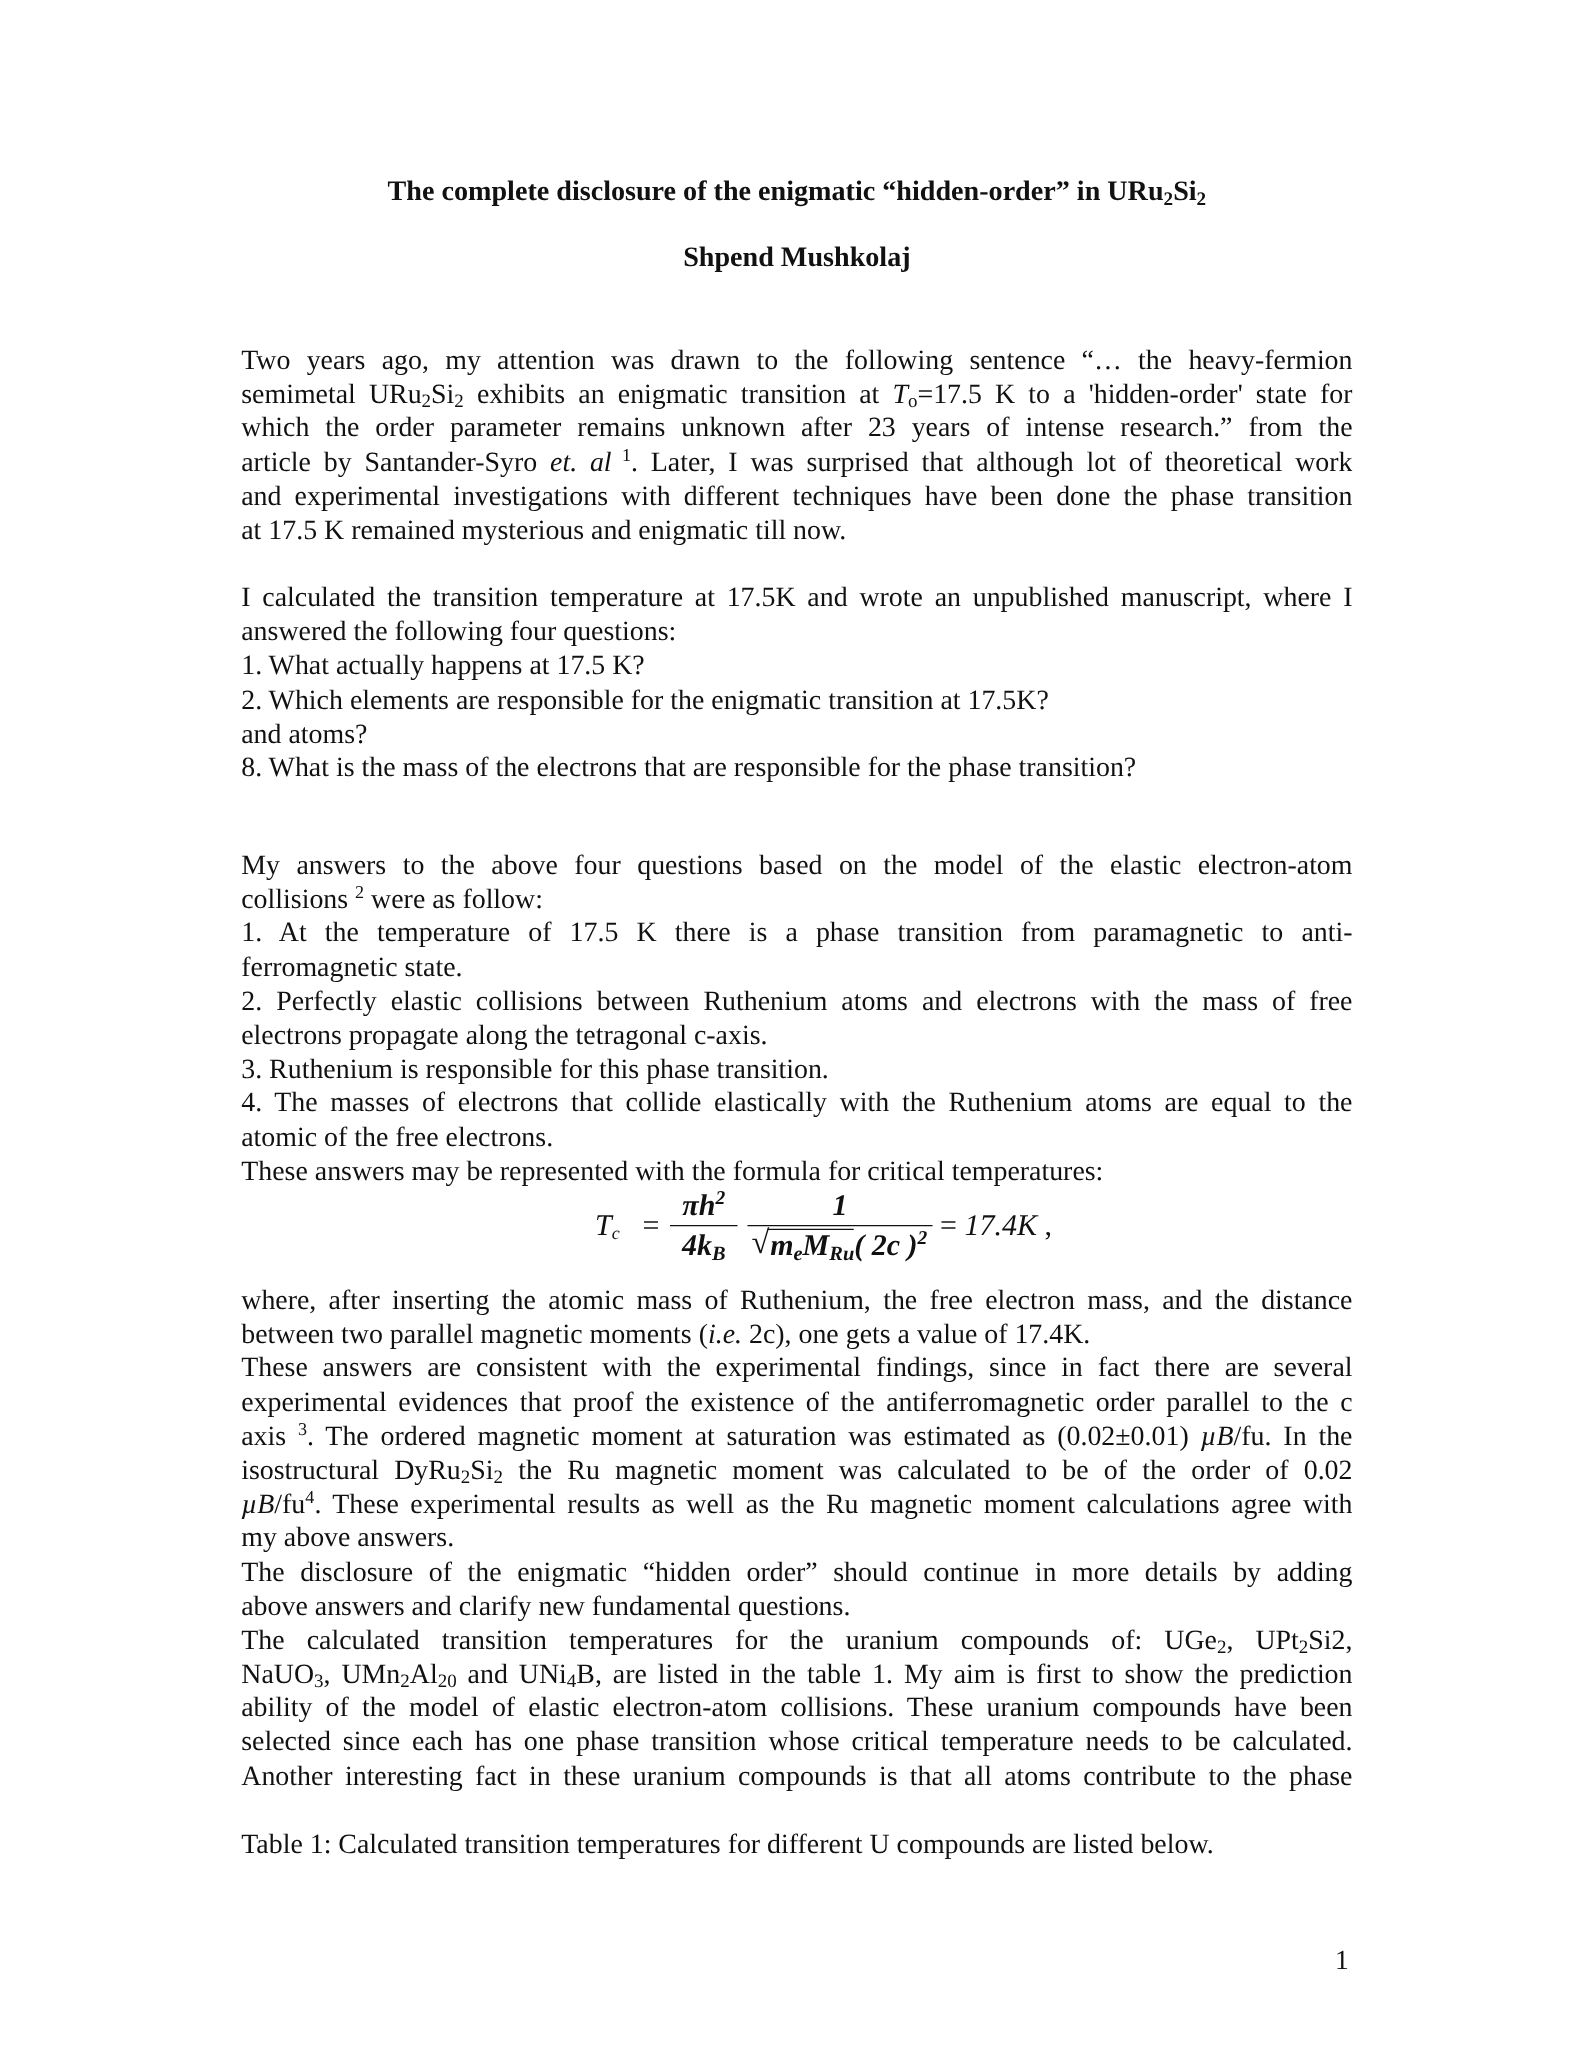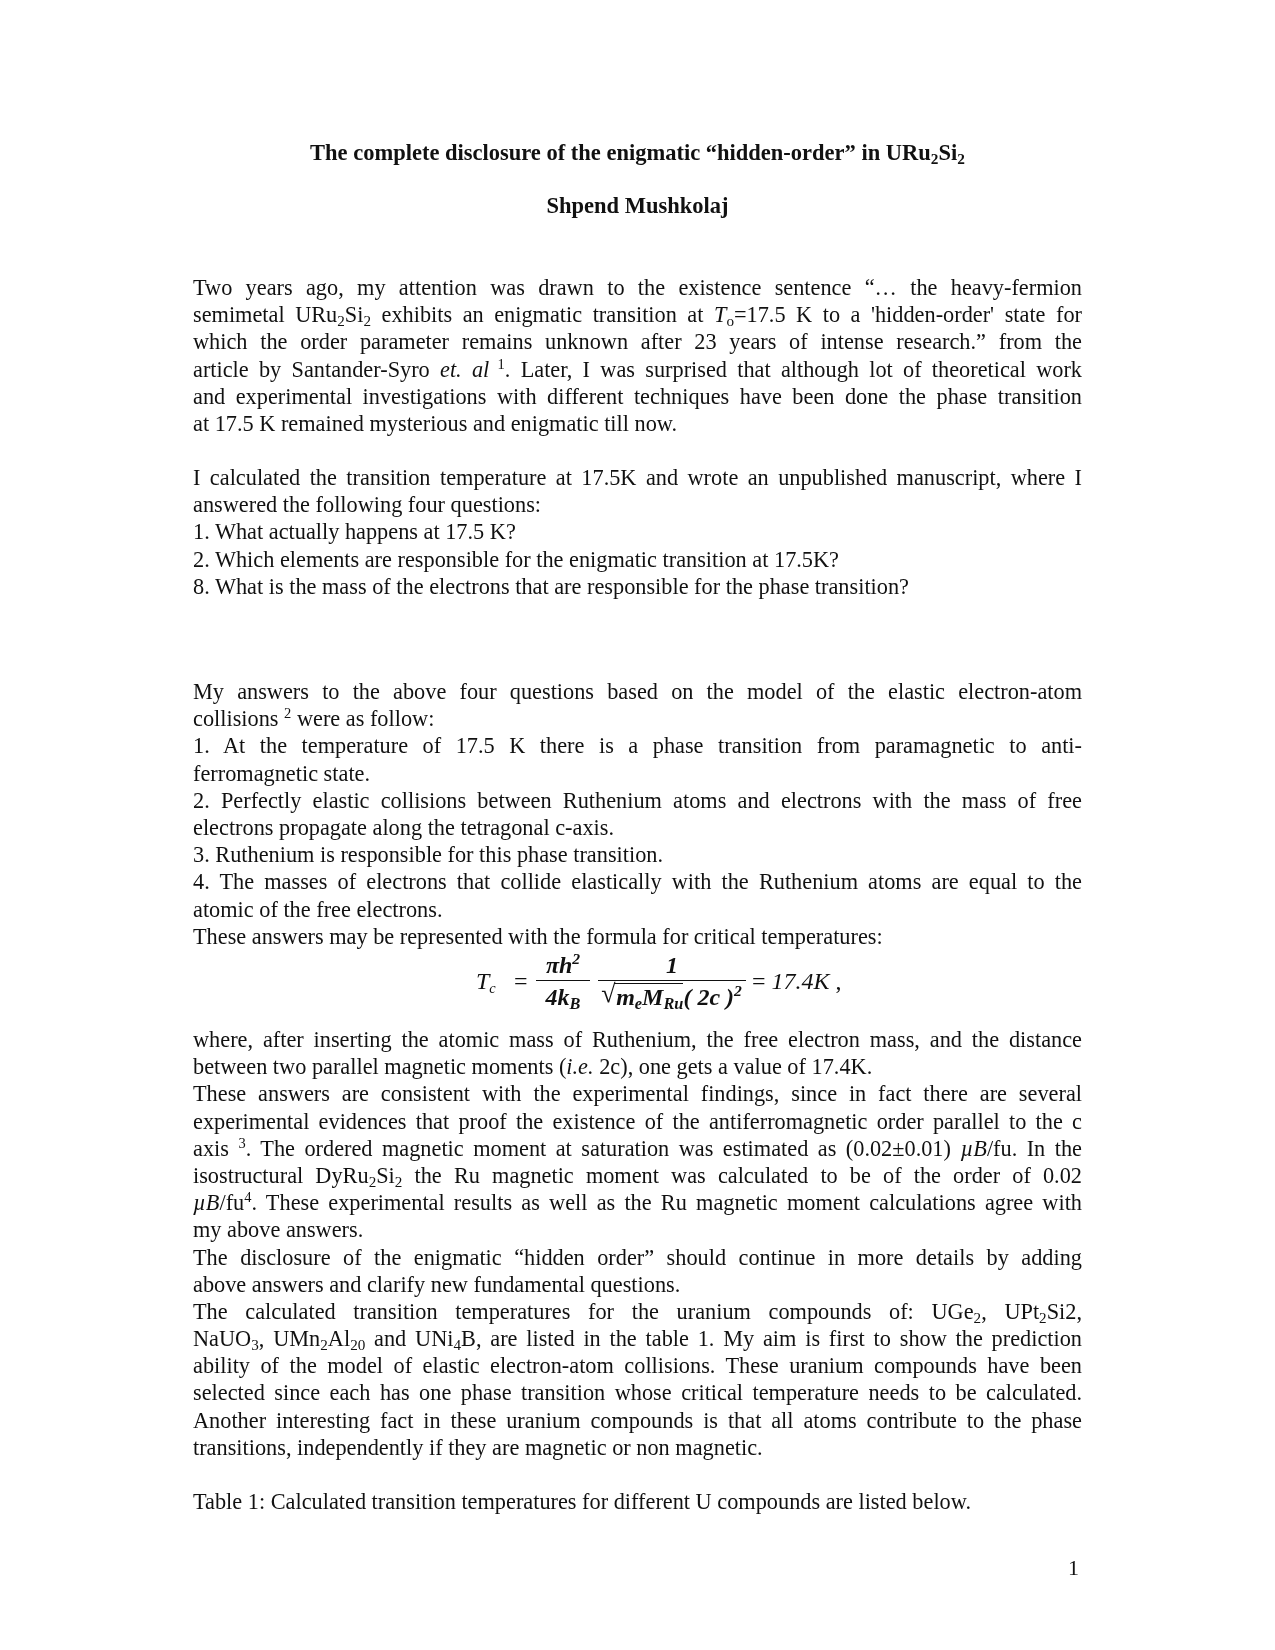--- a/index.html
+++ b/index.html
@@ -37,33 +37,34 @@
 </head>
 <body>
 
 <div class="page">
 
   <div class="title"><span>The complete disclosure of the enigmatic “hidden-order” in URu</span><sub>2</sub><span>Si</span><sub>2</sub></div>
 
   <div class="author">Shpend Mushkolaj</div>
 
   <div class="col" style="top:274px;">
-    <span class="ln j">Two years ago, my attention was drawn to the existence sentence “… the heavy-fermion</span>
+    <span class="ln j">Two years ago, my attention was drawn to the following sentence “… the heavy-fermion</span>
     <span class="ln j"><span>semimetal URu</span><sub>2</sub><span>Si</span><sub>2</sub><span> exhibits an enigmatic transition at </span><i>T</i><sub>o</sub><span>=17.5 K to a 'hidden-order' state for</span></span>
     <span class="ln j">which the order parameter remains unknown after 23 years of intense research.” from the</span>
     <span class="ln j"><span>article by Santander-Syro </span><i>et. al</i><sup> 1</sup><span>. Later, I was surprised that although lot of theoretical work</span></span>
     <span class="ln j">and experimental investigations with different techniques have been done the phase transition</span>
     <span class="ln">at 17.5 K remained mysterious and enigmatic till now.</span>
   </div>
 
   <div class="col" style="top:464px;">
     <span class="ln j">I calculated the transition temperature at 17.5K and wrote an unpublished manuscript, where I</span>
     <span class="ln">answered the following four questions:</span>
     <span class="ln">1. What actually happens at 17.5 K?</span>
     <span class="ln">2. Which elements are responsible for the enigmatic transition at 17.5K?</span>
+    <span class="ln">and atoms?</span>
     <span class="ln">8. What is the mass of the electrons that are responsible for the phase transition?</span>
   </div>
 
   <div class="col" style="top:678px;">
     <span class="ln j">My answers to the above four questions based on the model of the elastic electron-atom</span>
     <span class="ln"><span>collisions </span><sup>2</sup><span> were as follow:</span></span>
     <span class="ln j">1. At the temperature of 17.5 K there is a phase transition from paramagnetic to anti-</span>
     <span class="ln">ferromagnetic state.</span>
     <span class="ln j">2. Perfectly elastic collisions between Ruthenium atoms and electrons with the mass of free</span>
     <span class="ln">electrons propagate along the tetragonal c-axis.</span>
@@ -98,19 +99,18 @@
     <span class="ln j"><span>isostructural DyRu</span><sub>2</sub><span>Si</span><sub>2</sub><span> the Ru magnetic moment was calculated to be of the order of 0.02</span></span>
     <span class="ln j"><i>µB</i><span>/fu</span><sup>4</sup><span>. These experimental results as well as the Ru magnetic moment calculations agree with</span></span>
     <span class="ln">my above answers.</span>
     <span class="ln j">The disclosure of the enigmatic “hidden order” should continue in more details by adding</span>
     <span class="ln">above answers and clarify new fundamental questions.</span>
     <span class="ln j"><span>The calculated transition temperatures for the uranium compounds of: UGe</span><sub>2</sub><span>, UPt</span><sub>2</sub><span>Si2,</span></span>
     <span class="ln j"><span>NaUO</span><sub>3</sub><span>, UMn</span><sub>2</sub><span>Al</span><sub>20</sub><span> and UNi</span><sub>4</sub><span>B, are listed in the table 1. My aim is first to show the prediction</span></span>
     <span class="ln j">ability of the model of elastic electron-atom collisions. These uranium compounds have been</span>
     <span class="ln j">selected since each has one phase transition whose critical temperature needs to be calculated.</span>
     <span class="ln j">Another interesting fact in these uranium compounds is that all atoms contribute to the phase</span>
-    <span class="ln">transitions, independently if they are magnetic or non magnetic.</span>
     <span class="blank"></span>
     <span class="ln">Table 1: Calculated transition temperatures for different U compounds are listed below.</span>
   </div>
 
   <div class="pagenum">1</div>
 </div>
 
 </body></html>

